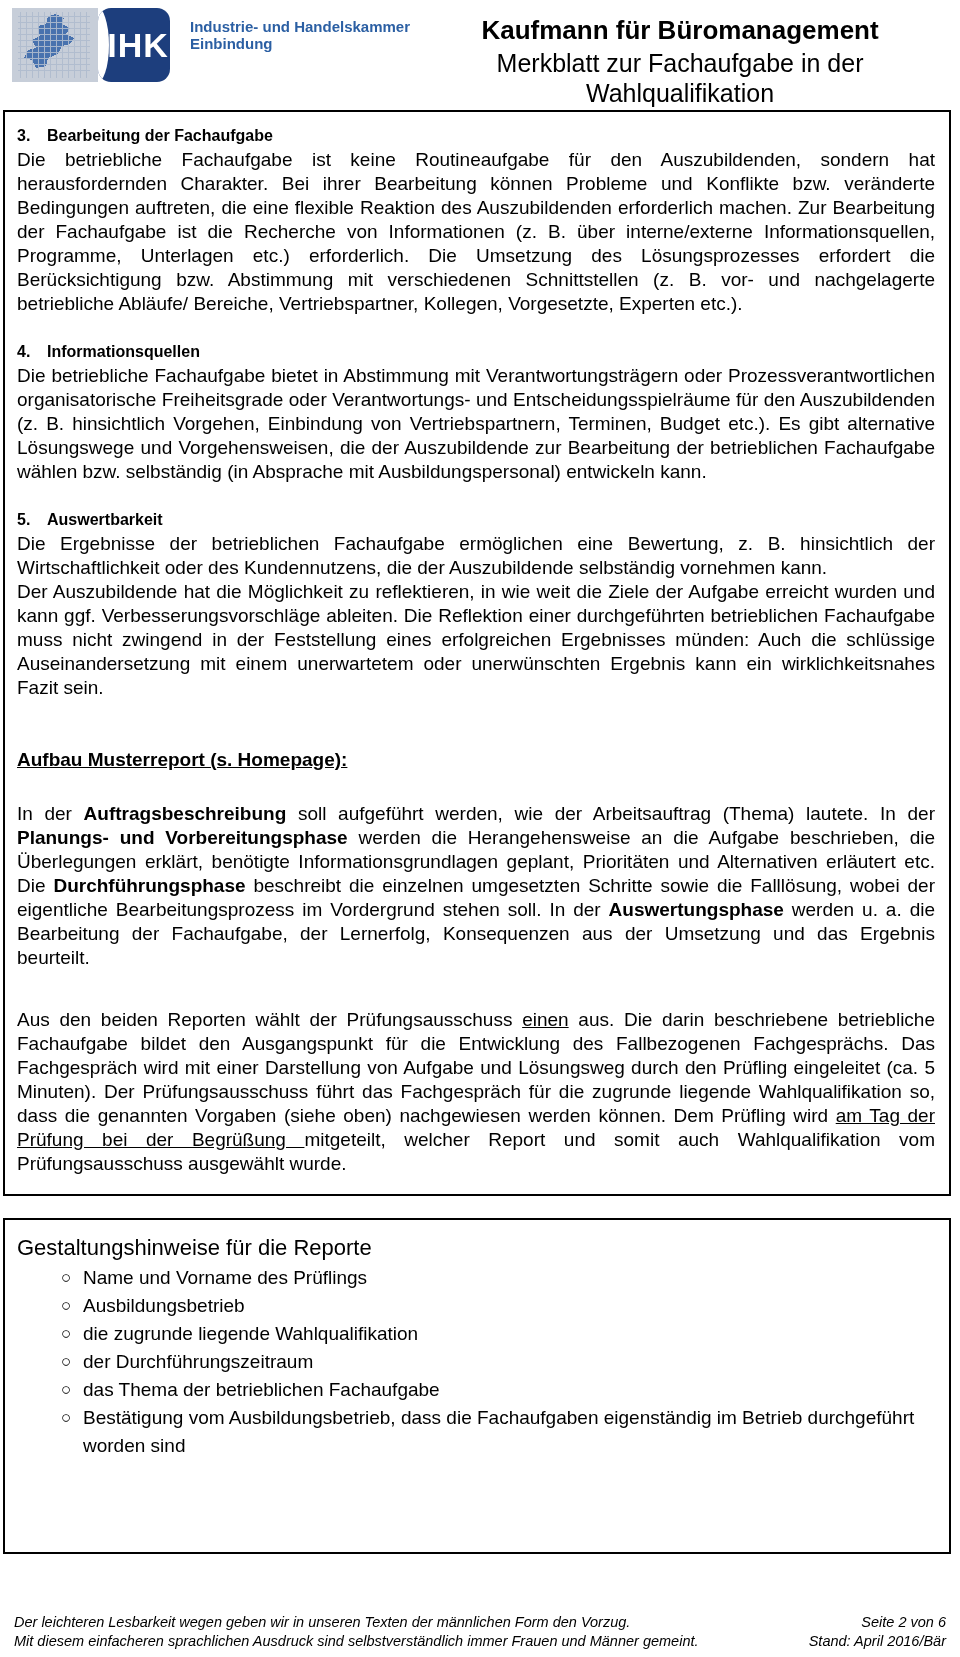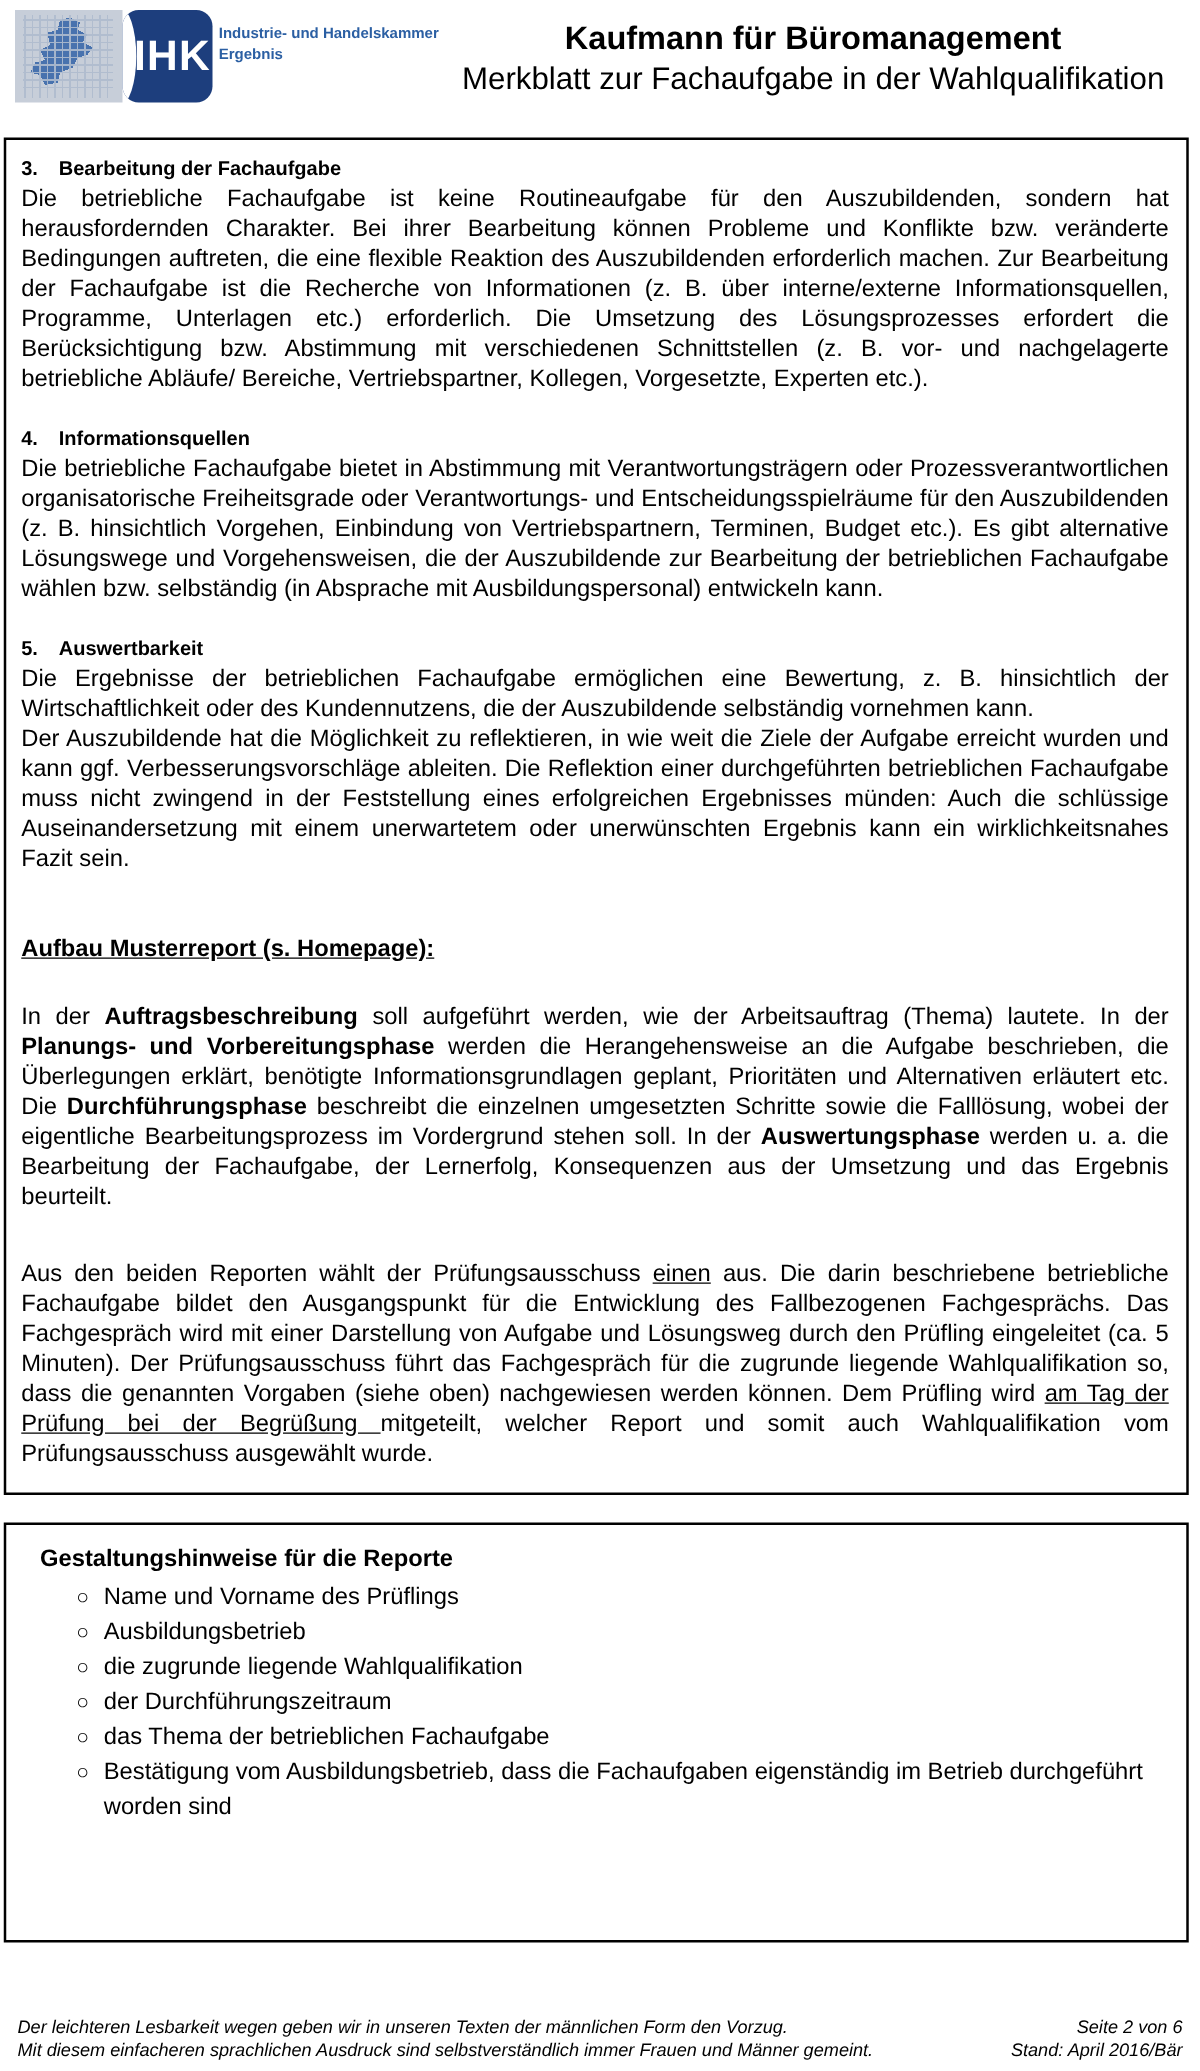--- a/index.html
+++ b/index.html
@@ -22,42 +22,42 @@
     display: flex; align-items: center; justify-content: center;
   }
   .logo-block::before {
     content: ""; position: absolute; left: -2px; top: -2px; bottom: -2px; width: 13px;
     background: #fff; border-radius: 0 100% 100% 0 / 0 50% 50% 0;
   }
   .logo-ihk {
     color: #fff; font-weight: bold; font-size: 34px; letter-spacing: 1px;
     padding-left: 8px; line-height: 1;
   }
-  .org { margin-left: 5px; padding-top: 10px; font-size: 12px; font-weight: bold; line-height: 17px; flex: 0 0 auto; }
+  .org { margin-left: 20px; padding-top: 10px; font-size: 15px; font-weight: bold; line-height: 17px; flex: 0 0 auto; }
   .titles { flex: 1 1 auto; text-align: center; padding-top: 6px; }
   .doc-title { font-size: 26px; font-weight: bold; line-height: 32px; }
   .doc-subtitle { font-size: 25px; font-weight: normal; line-height: 30px; margin-top: 2px; }
 
   
   .box { border: 2px solid #000; margin: 0 9px 0 3px; background: #fff; }
   .box1 { margin-top: 14px; padding: 12px 14px 18px 12px; }
   .box2 { margin-top: 22px; padding: 16px 14px 28px 12px; min-height: 336px; }
 
   .bodytext { font-size: 19px; line-height: 24px; text-align: justify; }
   .sec { margin-bottom: 24px; }
   .sec-heading { font-size: 16px; line-height: 24px; font-weight: bold; }
   .sec-heading .num { display: inline-block; min-width: 30px; }
 
   .report-heading {
     margin-top: 48px; margin-bottom: 30px;
     font-size: 19px; line-height: 24px; font-weight: bold; text-decoration: underline;
   }
   .report-p1 { margin-bottom: 38px; }
 
-  .box2 .hints-heading { font-size: 19px; line-height: 24px; font-weight: bold; margin-left: 15px; }
+  .box2 .hints-heading { font-size: 22px; line-height: 24px; font-weight: normal; }
   .box2 .hints-intro { margin-top: 36px; font-size: 19px; line-height: 24px; }
   .bullets { list-style: none; margin-top: 4px; }
   .bullets li { display: flex; align-items: flex-start; font-size: 19px; line-height: 28px; padding-left: 44px; }
   .bullets .marker { flex: 0 0 auto; width: 22px; font-size: 17px; line-height: 28px; }
   .bullets .btext { flex: 1 1 auto; }
 
   
   .footer {
     position: absolute; left: 14px; right: 14px; bottom: 6px;
     display: flex; justify-content: space-between; align-items: flex-end;
@@ -79,21 +79,21 @@
           <path d="M8,4V70 M14,4V70 M20,4V70 M26,4V70 M32,4V70 M38,4V70 M44,4V70 M50,4V70 M56,4V70 M62,4V70 M68,4V70 M74,4V70"></path>
           <path d="M6,8H78 M6,14H78 M6,20H78 M6,26H78 M6,32H78 M6,38H78 M6,44H78 M6,50H78 M6,56H78 M6,62H78"></path>
         </g>
       </svg>
       <div class="logo-block" style="background:#1d3e7d;border-radius:13px;">
         <span class="logo-ihk">IHK</span>
       </div>
     </div>
     <div class="org" style="color:#2b5fa3;">
       <div>Industrie- und Handelskammer</div>
-      <div>Ergebnis</div>
+      <div>Einbindung</div>
     </div>
     <div class="titles">
       <div class="doc-title">Kaufmann für Büromanagement</div>
       <div class="doc-subtitle">Merkblatt zur Fachaufgabe in der Wahlqualifikation</div>
     </div>
   </div>
 
   <div class="box box1">
 
     <div class="sec">

